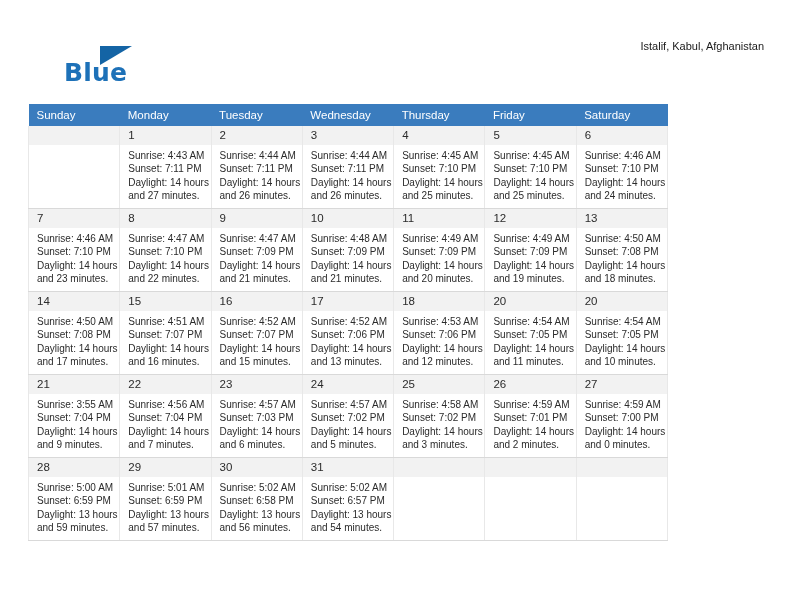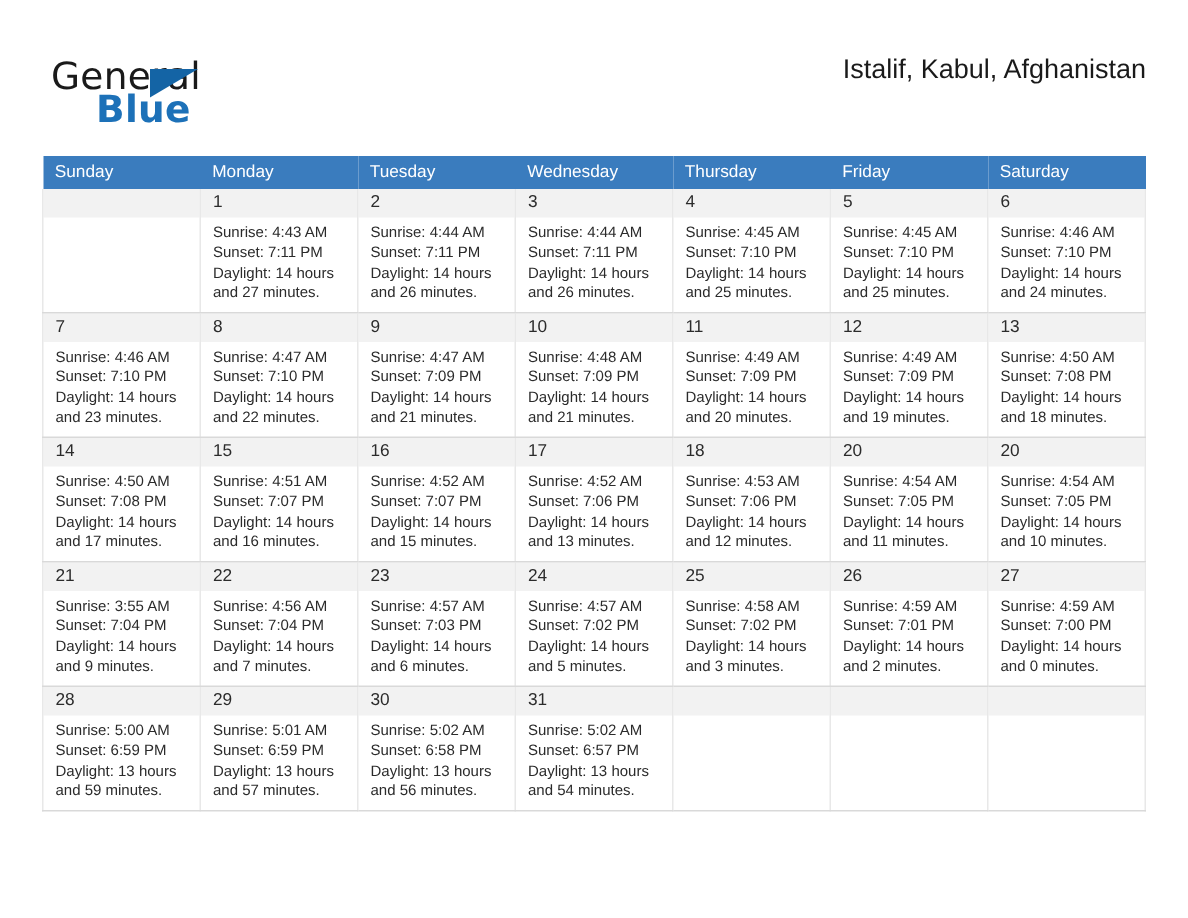--- a/index.html
+++ b/index.html
@@ -72,37 +72,37 @@
     top: 0;
     text-align: right;
   }
   .cal-title {
     font-size: 27px;
     color: #1a1a1a;
     line-height: 32px;
     white-space: nowrap;
   }
   .cal-subtitle {
-    font-size: 18px;
+    font-size: 11px;
     color: #1a1a1a;
     line-height: 20px;
     margin-top: 8px;
     white-space: nowrap;
   }
 
   
   .cal-wrap {
     position: absolute;
     left: 28px;
     top: 104px;
     width: 736px;
   }
   table.calendar {
     border-collapse: collapse;
-    width: 736px;
+    width: 640px;
     table-layout: fixed;
   }
   table.calendar th {
     background: #3a7cbe;
     color: #ffffff;
     font-size: 11.5px;
     font-weight: normal;
     text-align: left;
     padding: 5px 0 5px 8px;
     height: 12px;
@@ -150,21 +150,20 @@
   }
 </style>
 </head>
 <body>
 
 <div class="page">
 
   <div class="header">
 
     <div class="brand">
-      <span class="brand-general">General</span>
       <span class="brand-triangle"></span>
       <span class="brand-blue">Blue</span>
     </div>
 
     <div class="title-block">
       <div class="cal-subtitle">Istalif, Kabul, Afghanistan</div>
     </div>
 
   </div>
 

